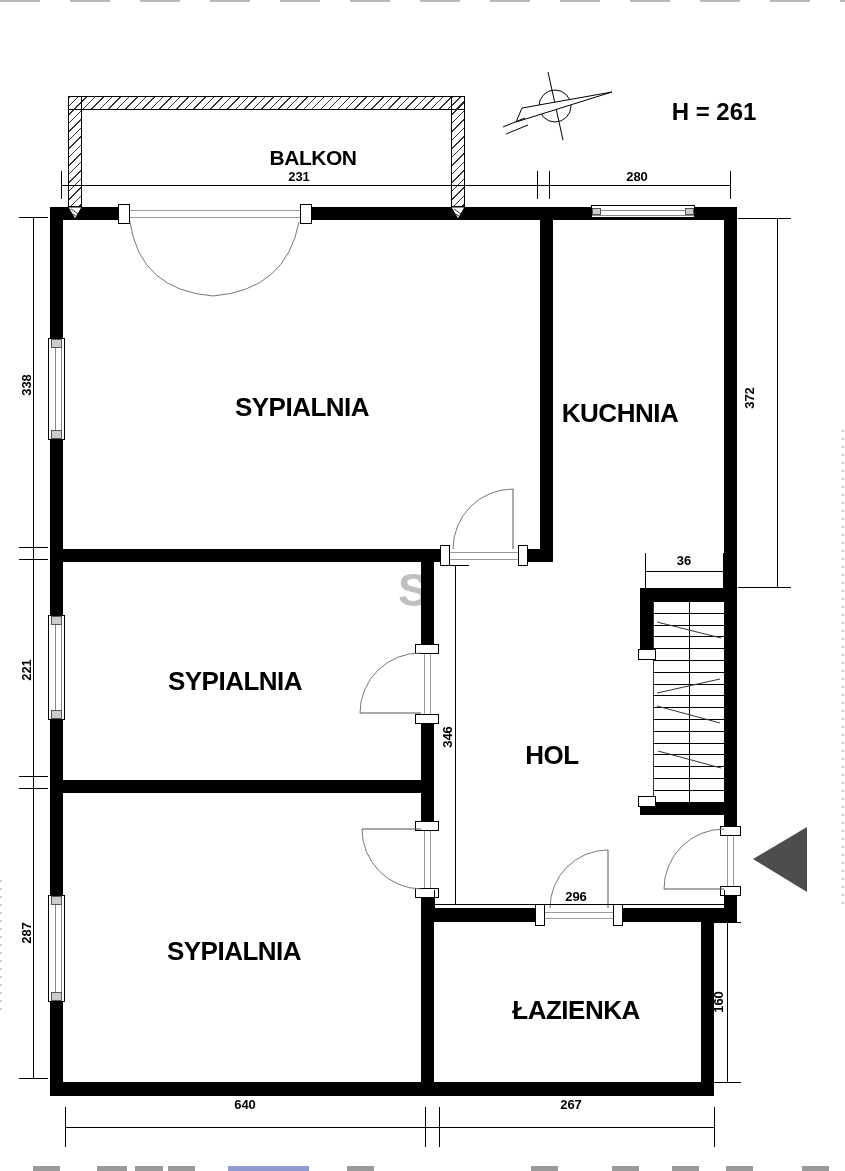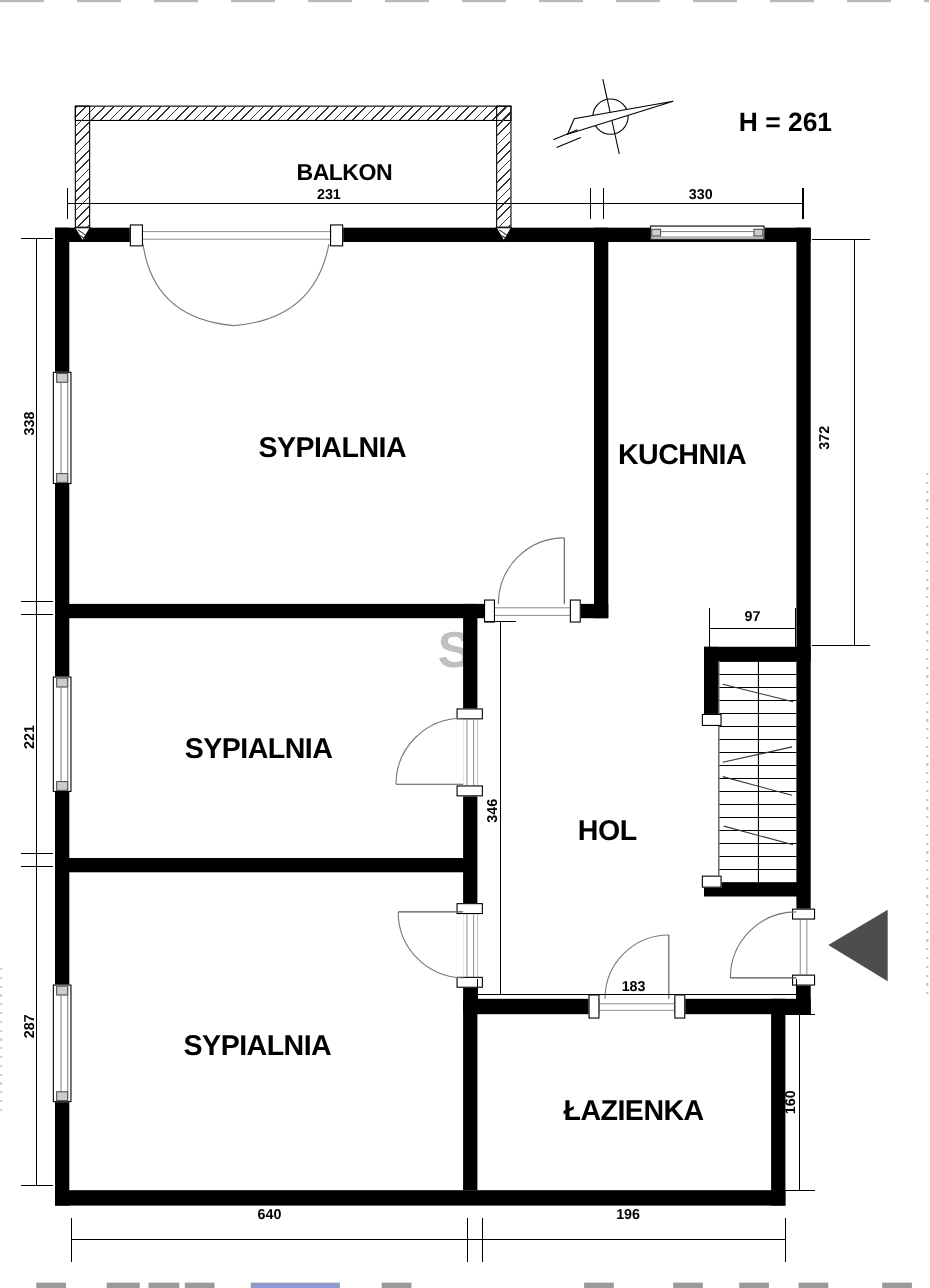--- a/index.html
+++ b/index.html
@@ -189,31 +189,31 @@
 
   <div class="lbl room-lbl" style="left:265px;top:158px;font-size:21px;margin-left:48px;">BALKON</div>
   <div class="lbl room-lbl" style="left:302px;top:407px;">SYPIALNIA</div>
   <div class="lbl room-lbl" style="left:620px;top:413px;">KUCHNIA</div>
   <div class="lbl room-lbl" style="left:235px;top:681px;">SYPIALNIA</div>
   <div class="lbl room-lbl" style="left:552px;top:755px;">HOL</div>
   <div class="lbl room-lbl" style="left:234px;top:951px;">SYPIALNIA</div>
   <div class="lbl room-lbl" style="left:576px;top:1010px;">ŁAZIENKA</div>
 
   <div class="lbl dim-lbl" style="left:299px;top:176px;">231</div>
-  <div class="lbl dim-lbl" style="left:637px;top:176px;">330</div>
+  <div class="lbl dim-lbl" style="left:637px;top:176px;">280</div>
   <div class="lbl dim-lbl vert" style="left:26px;top:385px;">338</div>
   <div class="lbl dim-lbl vert" style="left:26px;top:670px;">221</div>
   <div class="lbl dim-lbl vert" style="left:26px;top:933px;">287</div>
   <div class="lbl dim-lbl vert" style="left:749px;top:398px;">372</div>
-  <div class="lbl dim-lbl" style="left:684px;top:560px;">97</div>
+  <div class="lbl dim-lbl" style="left:684px;top:560px;">36</div>
   <div class="lbl dim-lbl vert" style="left:447px;top:737px;">346</div>
-  <div class="lbl dim-lbl" style="left:576px;top:896px;">183</div>
+  <div class="lbl dim-lbl" style="left:576px;top:896px;">296</div>
   <div class="lbl dim-lbl vert" style="left:718px;top:1002px;">160</div>
   <div class="lbl dim-lbl" style="left:245px;top:1104px;">640</div>
-  <div class="lbl dim-lbl" style="left:571px;top:1104px;">196</div>
+  <div class="lbl dim-lbl" style="left:571px;top:1104px;">267</div>
 
   <div class="wm-frag" style="left:33px;width:27px;"></div>
   <div class="wm-frag" style="left:97px;width:30px;"></div>
   <div class="wm-frag" style="left:135px;width:28px;"></div>
   <div class="wm-frag" style="left:168px;width:27px;"></div>
   <div class="wm-frag" style="left:228px;width:81px;background:#8f9ad0;"></div>
   <div class="wm-frag" style="left:347px;width:27px;"></div>
   <div class="wm-frag" style="left:531px;width:27px;"></div>
   <div class="wm-frag" style="left:612px;width:27px;"></div>
   <div class="wm-frag" style="left:672px;width:27px;"></div>

